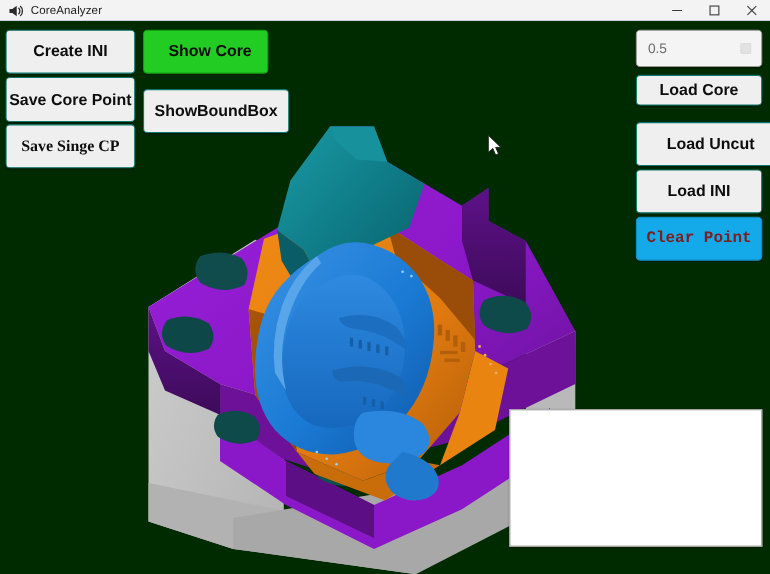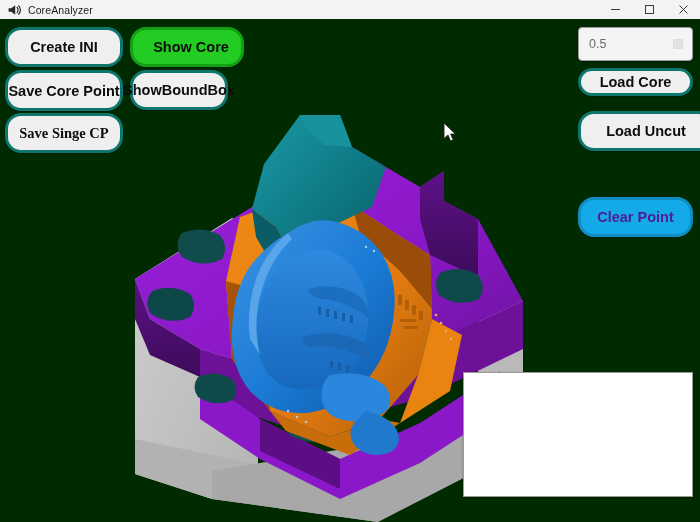--- a/index.html
+++ b/index.html
@@ -67,42 +67,43 @@
   #model-svg {
     position: absolute;
     left: 0; top: 0;
   }
 
   
   .btn {
     position: absolute;
     box-sizing: border-box;
     background: #efefef;
-    border: 3px solid #0f766e;
-    border-radius: 16px;
+    border: 1px solid #0f766e;
+    border-radius: 4px;
     color: #0d0d0d;
     font-size: 14.5px;
     font-weight: bold;
     display: flex;
     align-items: center;
     justify-content: center;
     text-align: right;
     box-shadow: 0 1px 1px rgba(0,0,0,0.25);
     white-space: nowrap;
     cursor: default;
   }
   .btn.green {
     background: #22cc22;
     border-color: #13a013;
     color: #0d0d0d;
   }
   .btn.blue {
     background: #14a9e8;
     border-color: #0f8ec4;
-    color: #4c1d95;
+    color: #7f1d1d;
+    font-family: Liberation Mono, monospace;
   }
 
   
   #spin-field {
     position: absolute;
     box-sizing: border-box;
     background: #f4f4f4;
     border: 1px solid #9a9a9a;
     border-radius: 4px;
     box-shadow: 0 1px 1px rgba(0,0,0,0.25);
@@ -305,27 +306,28 @@
       </g>
     </svg>
 
     <svg id="mouse-cursor" style="left:444px; top:104px;" viewBox="0 0 14 20">
       <polygon points="0,0 0,15.5 4,12 6.6,18 9.2,16.8 6.6,11 11.4,11" fill="#ffffff" stroke="#202020" stroke-width="0.9"></polygon>
     </svg>
 
     <div class="btn" style="left:5px; top:8px; width:118px; height:40px;">Create INI</div>
     <div class="btn green" style="left:130px; top:8px; width:114px; height:40px;padding-left:8px;">Show Core</div>
     <div class="btn" style="left:5px; top:51px; width:118px; height:41px;">Save Core Point</div>
-    <div class="btn" style="left:130px; top:51px; width:98px; height:40px;">ShowBoundBox</div>
+    <div class="btn" style="left:130px; top:62px; width:133px; height:40px;">ShowBoundBox</div>
     <div class="btn" style="left:5px; top:94px; width:118px; height:40px;font-family:Liberation Serif, serif;">Save Singe CP</div>
 
     <div id="spin-field" style="left:578px; top:8px; width:115px; height:34px;">
       <span id="spin-value">0.5</span>
       <span id="spin-handle"></span>
     </div>
     <div class="btn" style="left:578px; top:49px; width:115px; height:28px;">Load Core</div>
     <div class="btn" style="left:578px; top:92px; width:136px; height:40px;">Load Uncut</div>
+    <div class="btn" style="left:578px; top:135px; width:115px; height:40px;">Load INI</div>
     <div class="btn blue" style="left:578px; top:178px; width:115px; height:40px;">Clear Point</div>
 
     <div id="log-panel" style="left:463px; top:353px; width:230px; height:125px;"></div>
 
   </div>
 </div>
 
 </body></html>

